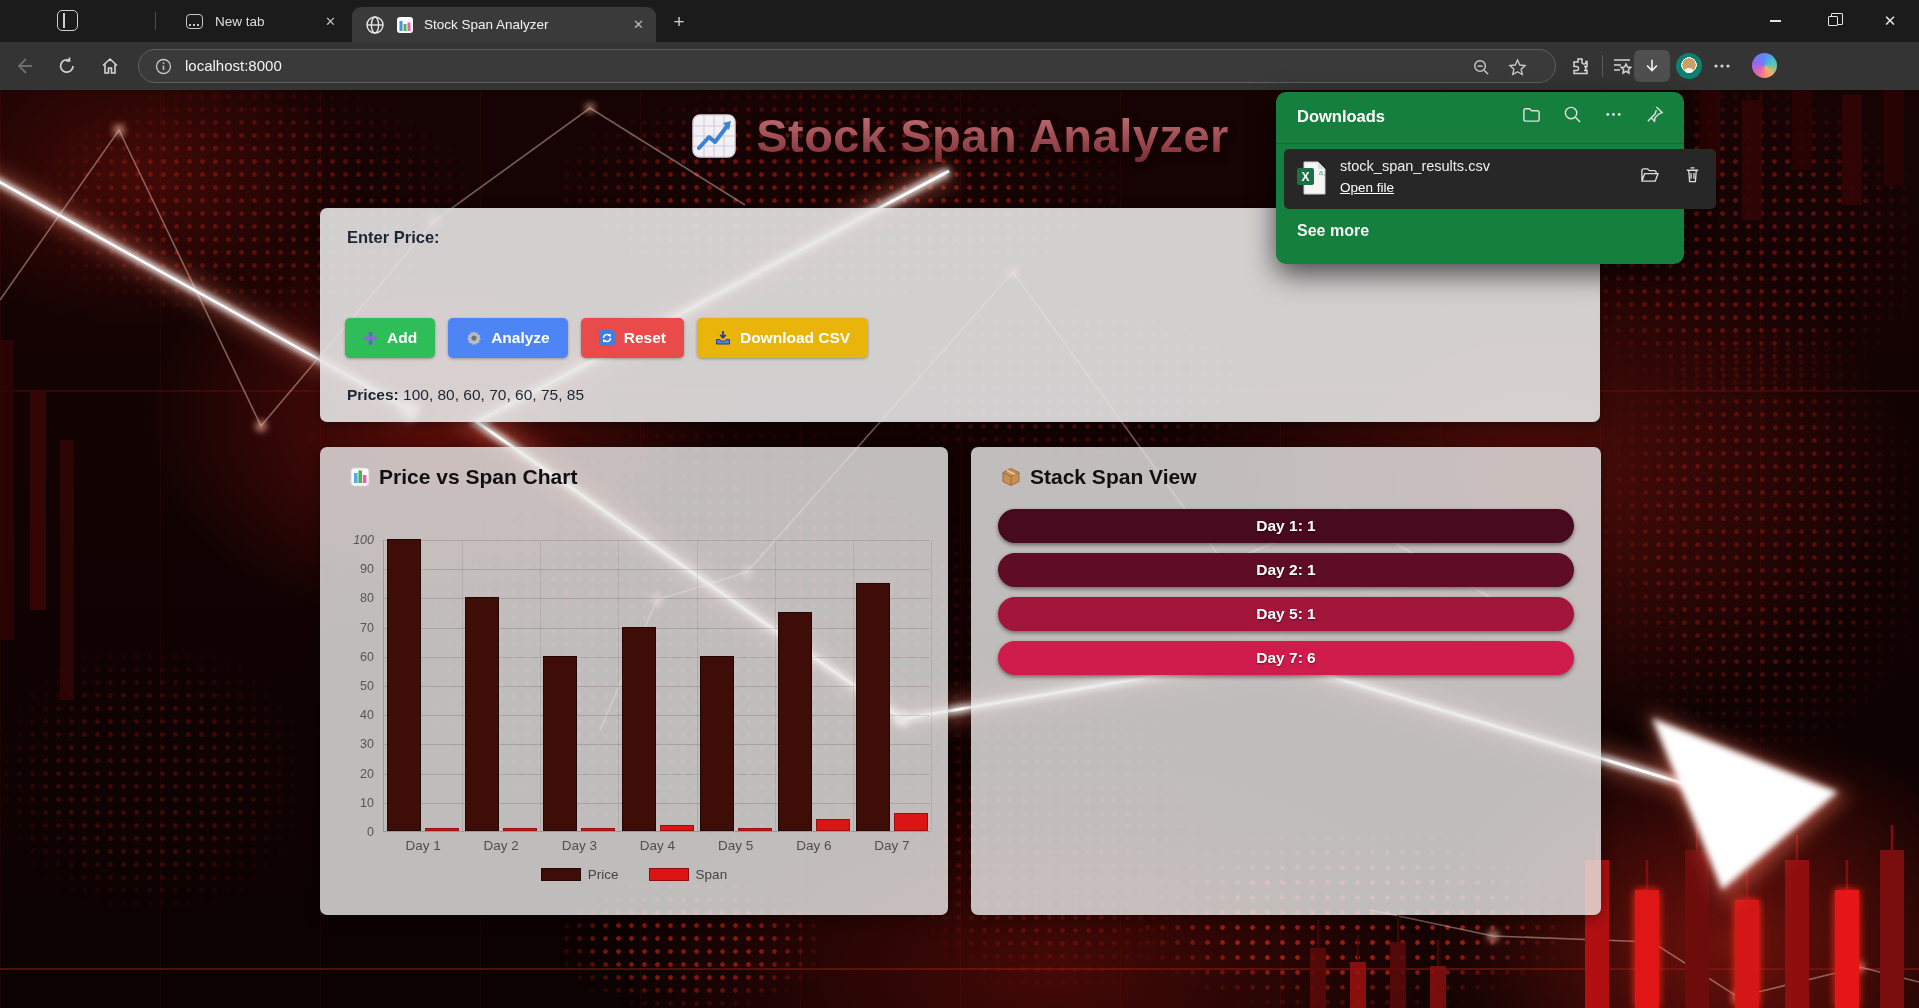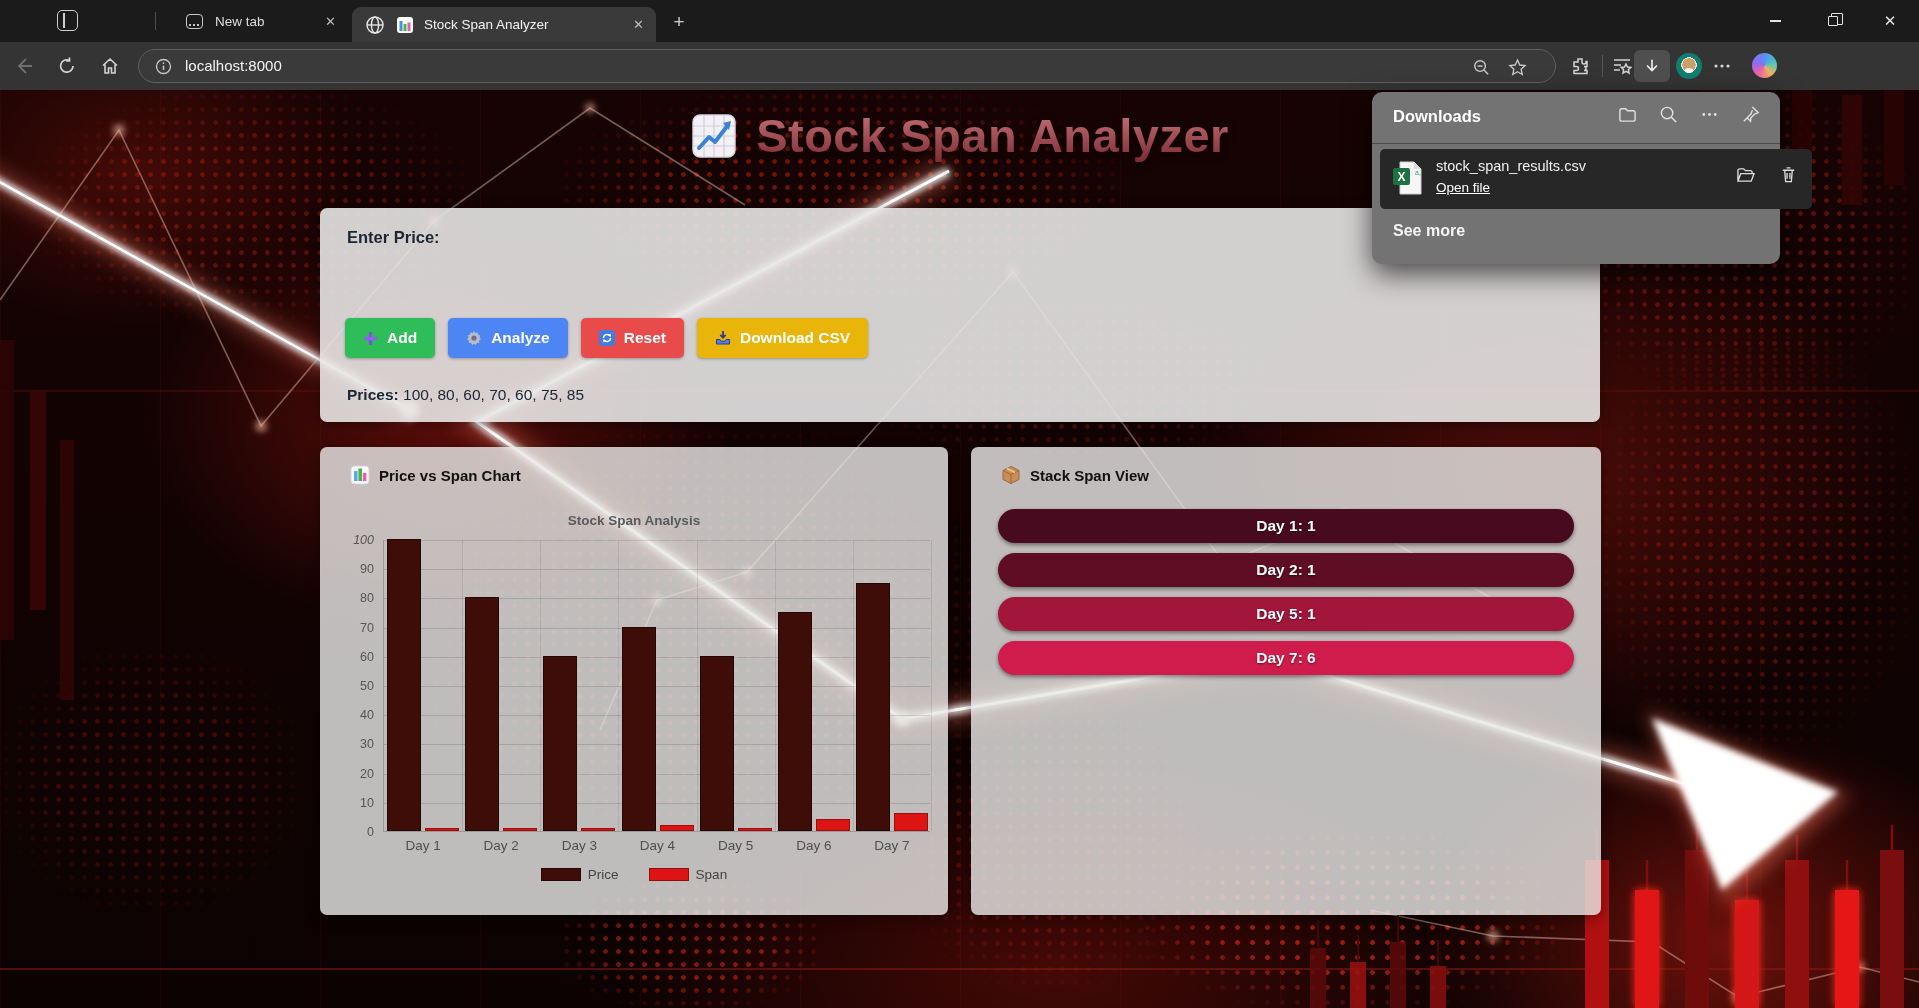--- a/index.html
+++ b/index.html
@@ -28,21 +28,21 @@
   .url-text { position:absolute; left:46px; top:7px; font-size:15px; color:#f4f4f4; }
   .dl-btn-box { position:absolute; left:1634px; top:8px; width:36px; height:32px; background:#4f4f4f; border-radius:6px;
     display:flex; align-items:center; justify-content:center; }
   .avatar { position:absolute; left:1676px; top:11px; width:26px; height:26px; border-radius:50%;
     background:radial-gradient(circle at 50% 46%, #caa06a 0 34%, #f7e9d2 35% 40%, #0f7f72 41%); overflow:hidden;}
   .avatar::after { content:""; position:absolute; left:9px; top:15px; width:8px; height:5px; background:#fdf6ec; border-radius:50%; }
   .copilot { position:absolute; left:1752px; top:11px; width:25px; height:25px; border-radius:50%;
     background:conic-gradient(#5b8cf7,#49c6c0,#f3b25c,#ec64a4,#8f6bf2,#5b8cf7); }
 
   
-  .dl-panel { position:absolute; left:1372px; top:92px; width:408px; height:172px; background:#737373;
+  .dl-panel { position:absolute; left:1276px; top:92px; width:408px; height:172px; background:#15803d;
     border-radius:10px; box-shadow:0 10px 28px rgba(0,0,0,.65); z-index:80; color:#fff; }
   .dl-title { position:absolute; left:21px; top:15px; font-size:16.5px; font-weight:bold; }
   .dl-head-icons { position:absolute; right:20px; top:13px; display:flex; gap:22px; }
   .dl-sep { position:absolute; left:0; top:51px; width:100%; height:1px; background:#4a4a4a; }
   .dl-row { position:absolute; left:8px; top:57px; width:432px; height:60px; background:#272727; border-radius:5px; }
   .dl-fname { position:absolute; left:56px; top:9px; font-size:14.5px; color:#f0f0f0; }
   .dl-open { position:absolute; left:56px; top:31px; font-size:13.5px; color:#fff; text-decoration:underline; }
   .dl-row-icons { position:absolute; right:14px; top:16px; display:flex; gap:24px; }
   .dl-more { position:absolute; left:21px; top:130px; font-size:16px; font-weight:bold; color:#f4f4f4; }
   .xls-ic { position:absolute; left:12px; top:12px; width:30px; height:34px; }
@@ -79,21 +79,21 @@
   .price-input::placeholder { color:#9aa2ac; }
   .btn-row { position:absolute; left:25px; top:110px; display:flex; gap:13px; }
   .btn { height:40px; border:none; border-radius:5px; color:#fff; font-size:15.5px; font-weight:bold;
     display:flex; align-items:center; gap:9px; padding:0 18px; font-family:"Liberation Sans", sans-serif;
     box-shadow:0 1px 3px rgba(0,0,0,.3); }
   .prices-line { position:absolute; left:27px; top:178px; font-size:15.5px; color:#1c2533; }
 
   .chart-card { left:320px; top:357px; width:628px; height:468px; background:rgba(231,230,229,.82); }
   .stack-card { left:971px; top:357px; width:630px; height:468px; background:rgba(231,230,229,.82); }
   .card-head { position:absolute; left:30px; top:18px; display:flex; align-items:center; gap:9px;
-    font-size:15px; font-weight:bold; color:#101010; }
+    font-size:21px; font-weight:bold; color:#101010; }
   .chart-title { position:absolute; left:0; top:66px; width:100%; text-align:center; font-size:13.5px;
     font-weight:bold; color:#5a5a5a; }
   .plot { position:absolute; left:63px; top:93px; width:547px; height:292px;
     border-left:1px solid #9a9a9a; border-bottom:1px solid #9a9a9a; }
   .gridline-h { position:absolute; left:0; width:100%; height:1px; background:rgba(0,0,0,.13); }
   .gridline-v { position:absolute; top:0; width:1px; height:100%; background:rgba(0,0,0,.09); }
   .ytick { position:absolute; left:-56px; width:46px; text-align:right; font-size:12.5px; color:#555; }
   .xtick { position:absolute; width:78px; text-align:center; font-size:13.5px; color:#4f4f4f; top:298px; }
   .bar { position:absolute; bottom:0; }
   .bar-s0 { border:1px solid rgba(15,4,3,.6); }
@@ -374,21 +374,20 @@
   <div class="card chart-card">
     <div class="card-head">
       <svg width="20" height="20" viewBox="0 0 20 20">
         <rect x="1" y="1" width="18" height="18" rx="3" fill="#fbfbfd" stroke="#d4d1da"></rect>
         <rect x="4" y="6" width="3.6" height="10" fill="#58a7e8"></rect>
         <rect x="8.4" y="3.5" width="3.6" height="12.5" fill="#47b34d"></rect>
         <rect x="12.8" y="8" width="3.6" height="8" fill="#ec5fa4"></rect>
       </svg>
       <span>Price vs Span Chart</span>
     </div>
-    <div class="chart-title">Stock Span Analysis</div>
     <div class="plot" id="plot">
         <div class="ytick" style="top: 285px;">0</div>
         <div class="gridline-h" style="top: 262.8px;"></div>
         <div class="ytick" style="top: 255.8px;">10</div>
         <div class="gridline-h" style="top: 233.6px;"></div>
         <div class="ytick" style="top: 226.6px;">20</div>
         <div class="gridline-h" style="top: 204.4px;"></div>
         <div class="ytick" style="top: 197.4px;">30</div>
         <div class="gridline-h" style="top: 175.2px;"></div>
         <div class="ytick" style="top: 168.2px;">40</div>

